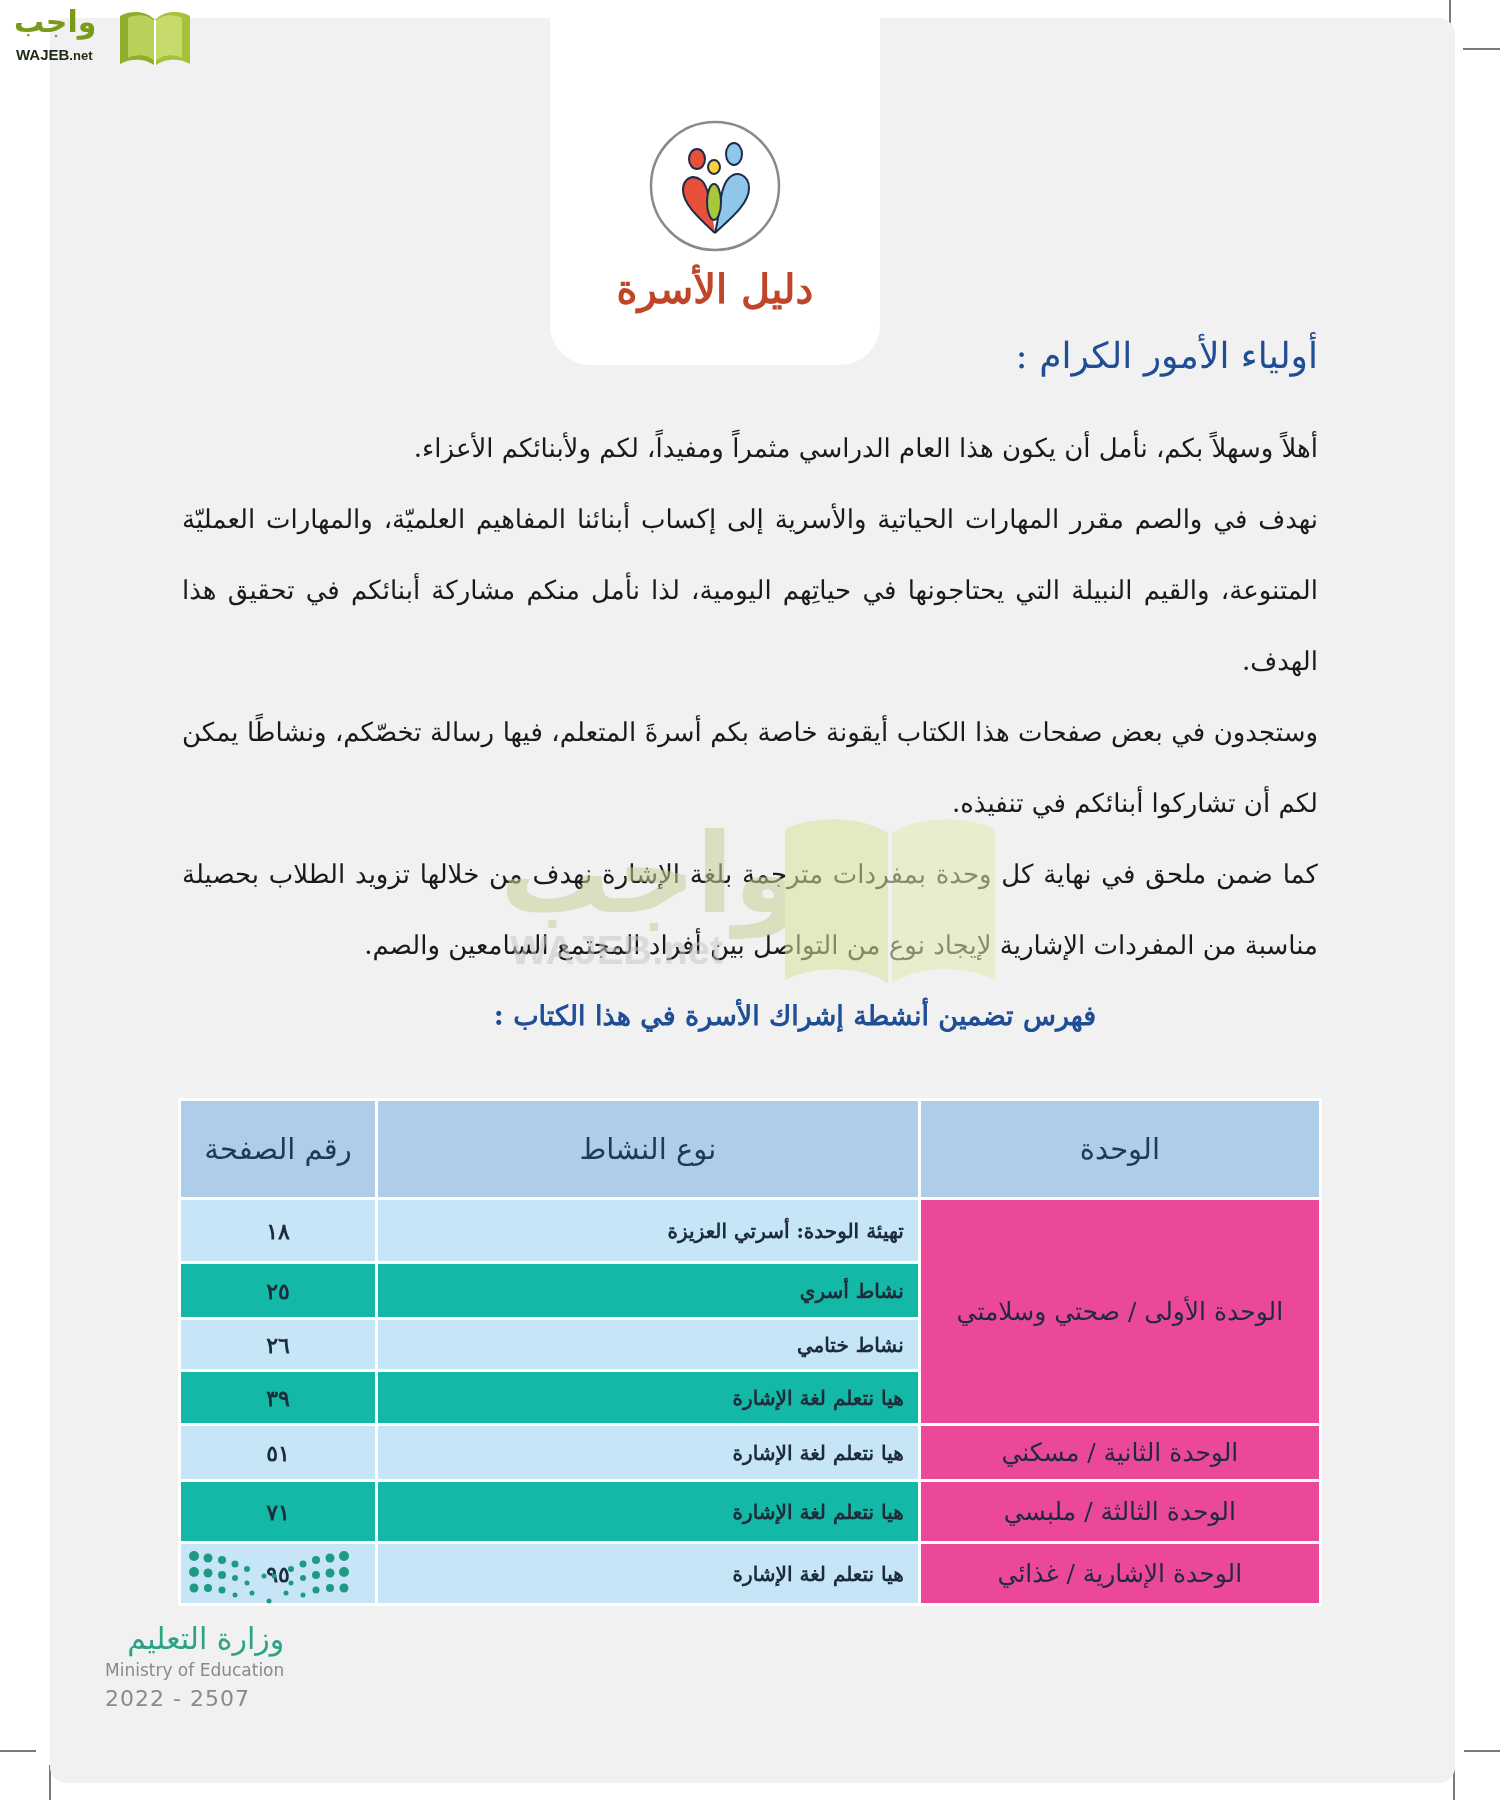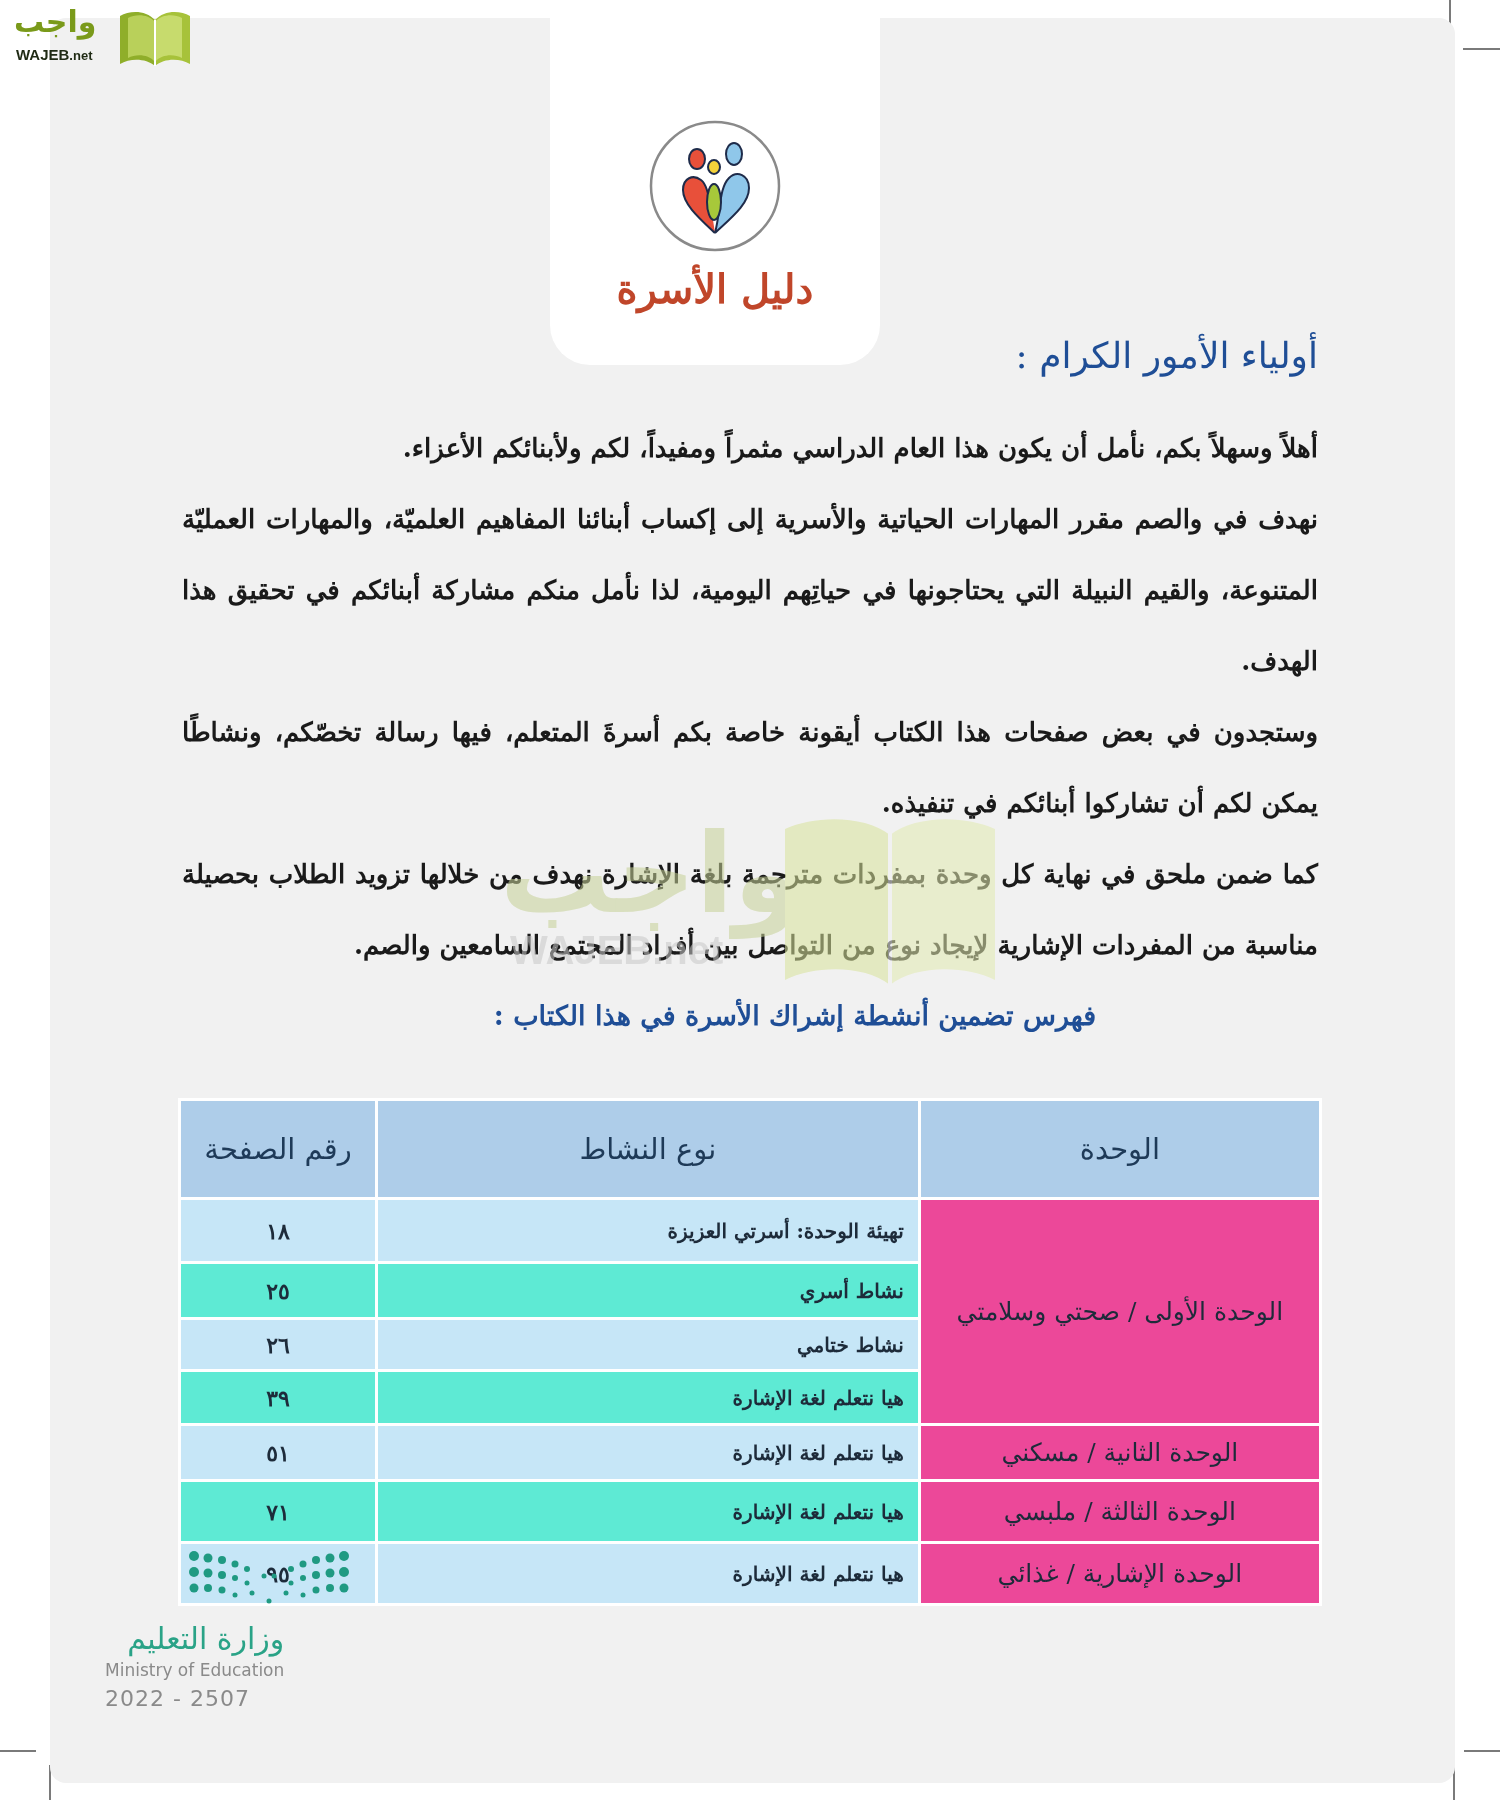--- a/index.html
+++ b/index.html
@@ -39,21 +39,21 @@
     font-family: "DejaVu Serif", serif;
   }
 
   .heading-blue {
     position: absolute; right: 182px; top: 335px; font-size: 36px; color: #1f4e96;
     direction: rtl; font-family: "DejaVu Serif", serif;
   }
   .para {
     position: absolute; left: 182px; right: 182px; direction: rtl; text-align: justify;
     text-align-last: right;
-    font-size: 26px; font-weight: bold; color: #1a1a1a; line-height: 71px;
+    font-size: 26px; font-weight: normal; color: #1a1a1a; line-height: 71px;
     font-family: "DejaVu Serif", serif;
   }
 
   
   .watermark { position: absolute; left: 500px; top: 810px; width: 520px; height: 170px; opacity: 0.55; }
   .watermark .wm-ar { position: absolute; left: 0; top: 0; font-size: 110px; font-weight: bold; color: #c6d197; font-family: "DejaVu Sans", sans-serif; }
   .watermark .wm-en { position: absolute; left: 10px; top: 118px; font-size: 40px; font-weight: bold; color: #c9c9c9; font-family: "Liberation Sans", sans-serif; }
   .watermark .wm-book { position: absolute; left: 275px; top: 5px; }
 
   .index-title {
@@ -68,21 +68,21 @@
     border-collapse: collapse; direction: rtl;
     font-family: "DejaVu Serif", serif;
   }
   .table td, .table th { border: 3px solid #ffffff; padding: 0; }
   .table th {
     background: #aecde9; color: #1e3a58; font-size: 29px; font-weight: normal;
     height: 96px;
   }
   .table td { color: #1d2b3a; }
   .row-blue td.c-act, .row-blue td.c-pg { background: #c6e6f7; }
-  .row-gray td.c-act, .row-gray td.c-pg { background: #5eead4; }
+  .row-gray td.c-act, .row-gray td.c-pg { background: #14b8a6; }
   .c-unit { background: #ec4899; text-align: center; font-size: 25px; width: 404px; }
   .c-act { text-align: right; padding-right: 14px !important; font-size: 20px; font-weight: bold; width: 534px; vertical-align: middle; }
   .c-pg { text-align: center; font-size: 22px; font-weight: bold; width: 196px; }
 
   .moe-dots { position: absolute; left: 184px; top: 1548px; }
   .moe-block { position: absolute; left: 105px; top: 1622px; }
   .moe-ar { font-size: 30px; color: #2aa387; direction: rtl; font-family: "DejaVu Sans", sans-serif; line-height: 34px; }
   .moe-en { font-size: 17px; color: #8a8a8a; font-family: "DejaVu Sans", sans-serif; margin-top: 4px; }
   .moe-year { font-size: 22px; color: #8a8a8a; font-family: "DejaVu Sans", sans-serif; margin-top: 6px; letter-spacing: 1px; }
 </style>

